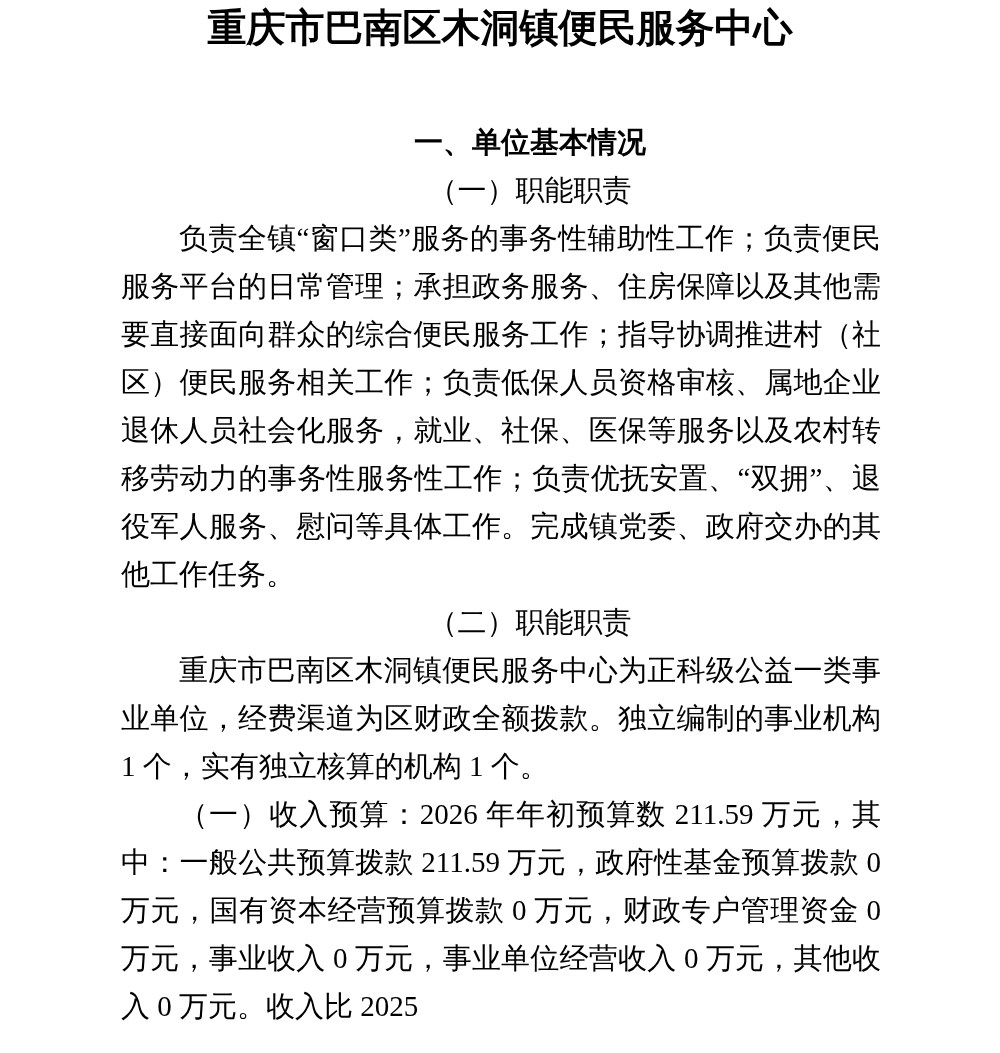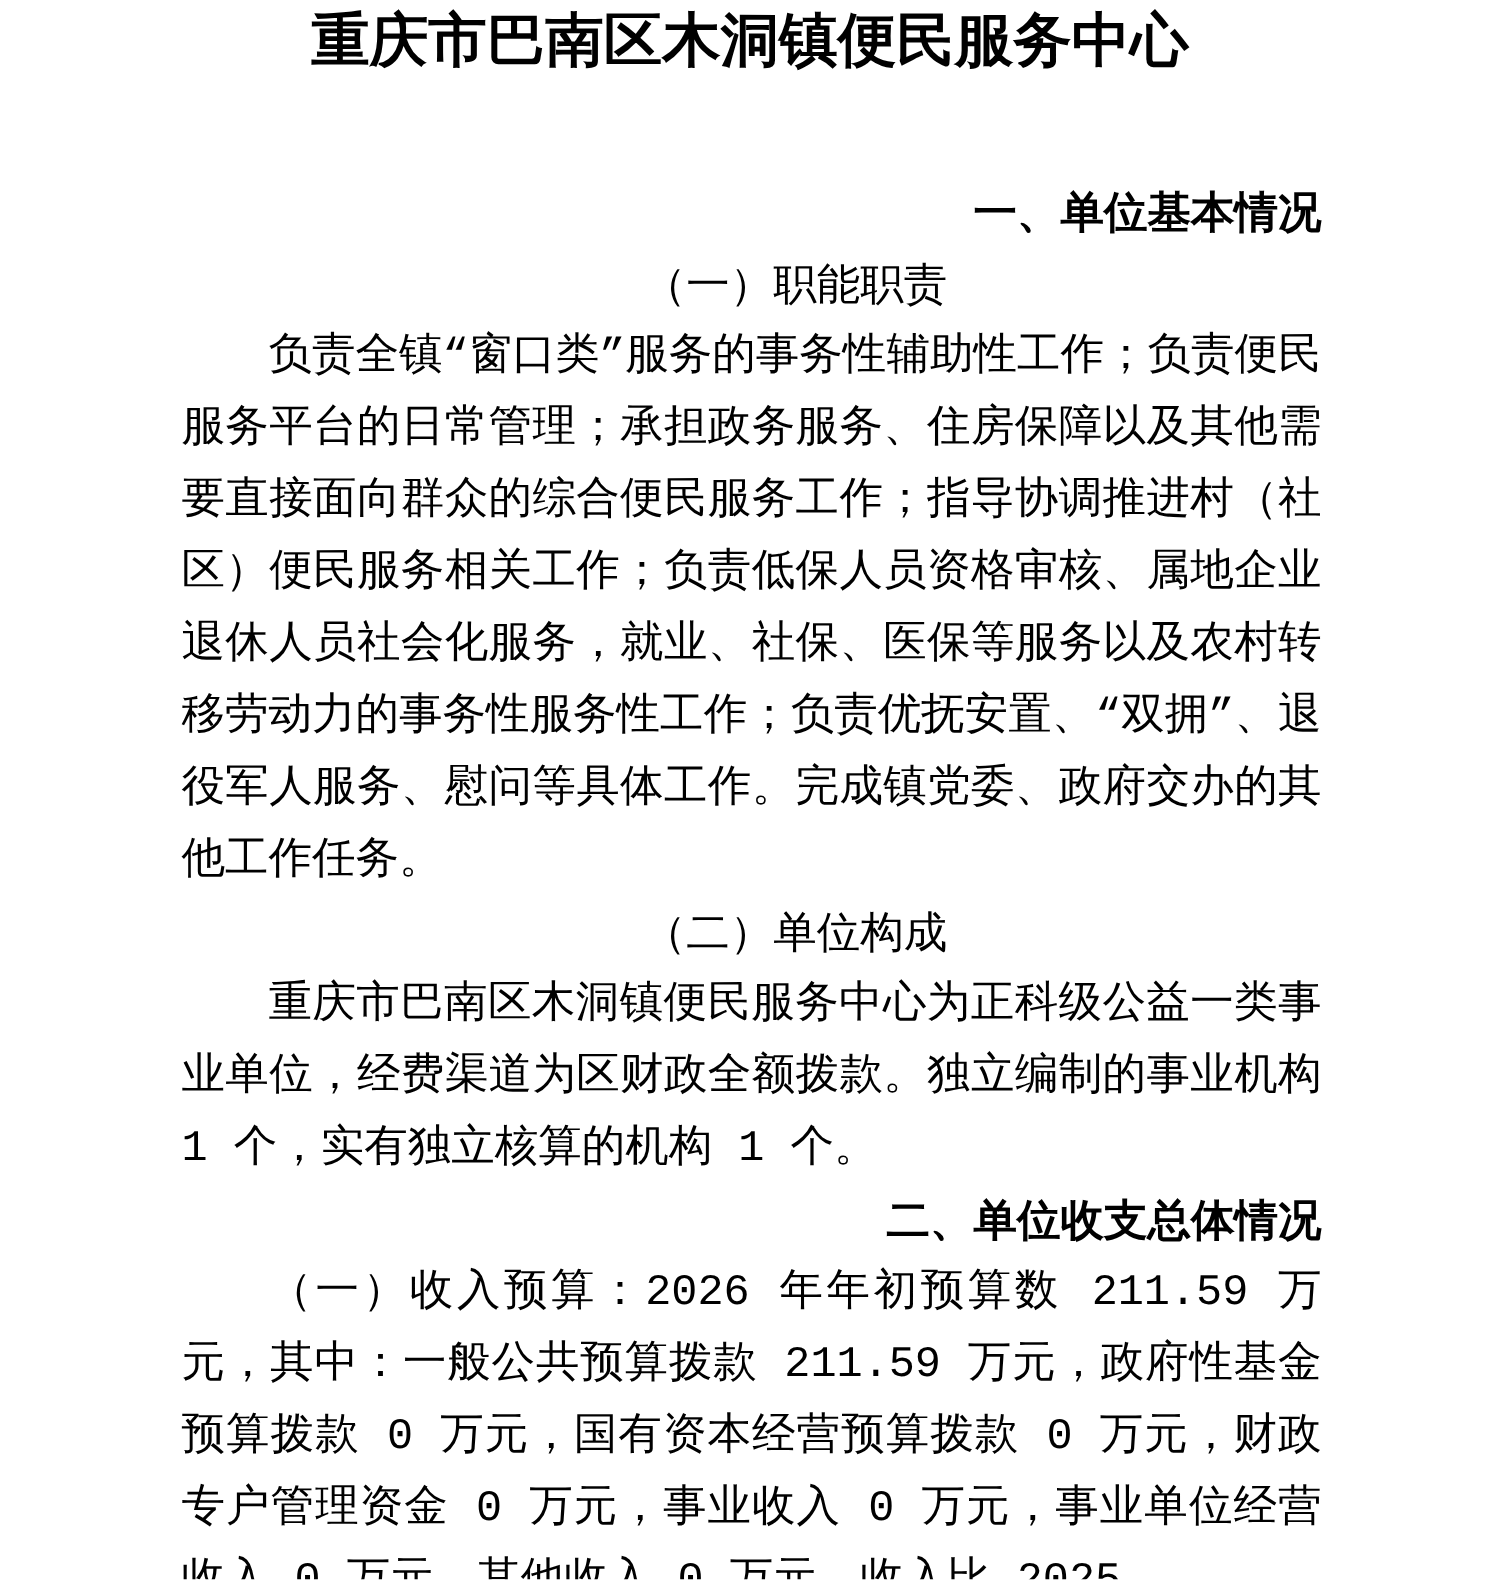--- a/index.html
+++ b/index.html
@@ -38,58 +38,56 @@
     line-height: 48px;
     text-align: justify;
   }
   .section-heading {
     margin: 0;
     font-family: "Liberation Sans", "DejaVu Sans", sans-serif;
     font-weight: 700;
     font-size: 29px;
     line-height: 48px;
     text-indent: 2em;
-    text-align: right;
+    text-align: center;
   }
   .subsection-heading {
     margin: 0;
     font-family: "Liberation Serif", "DejaVu Serif", serif;
     font-weight: 400;
     font-size: 29px;
     line-height: 48px;
     text-indent: 2em;
     text-align: center;
   }
   .body-paragraph {
     margin: 0;
     text-indent: 2em;
     text-align: justify;
     text-justify: inter-character;
-    font-family: Liberation Mono, monospace;
   }
 </style>
 </head>
 <body>
 
 <div class="page">
 
   <h1 class="doc-title">
     <span class="title-line">重庆市巴南区木洞镇便民服务中心</span>
   </h1>
 
   <div class="content">
 
     <h2 class="section-heading">一、单位基本情况</h2>
 
     <h3 class="subsection-heading">（一）职能职责</h3>
 
     <p class="body-paragraph">负责全镇“窗口类”服务的事务性辅助性工作；负责便民服务平台的日常管理；承担政务服务、住房保障以及其他需要直接面向群众的综合便民服务工作；指导协调推进村（社区）便民服务相关工作；负责低保人员资格审核、属地企业退休人员社会化服务，就业、社保、医保等服务以及农村转移劳动力的事务性服务性工作；负责优抚安置、“双拥”、退役军人服务、慰问等具体工作。完成镇党委、政府交办的其他工作任务。</p>
 
-    <h3 class="subsection-heading">（二）单位构成</h3>
+    <h3 class="subsection-heading">（二）职能职责</h3>
 
     <p class="body-paragraph">重庆市巴南区木洞镇便民服务中心为正科级公益一类事业单位，经费渠道为区财政全额拨款。独立编制的事业机构 1 个，实有独立核算的机构 1 个。</p>
 
-    <h2 class="section-heading">二、单位收支总体情况</h2>
 
     <p class="body-paragraph">（一）收入预算：2026 年年初预算数 211.59 万元，其中：一般公共预算拨款 211.59 万元，政府性基金预算拨款 0 万元，国有资本经营预算拨款 0 万元，财政专户管理资金 0 万元，事业收入 0 万元，事业单位经营收入 0 万元，其他收入 0 万元。收入比 2025</p>
 
   </div>
 </div>
 
 </body></html>

